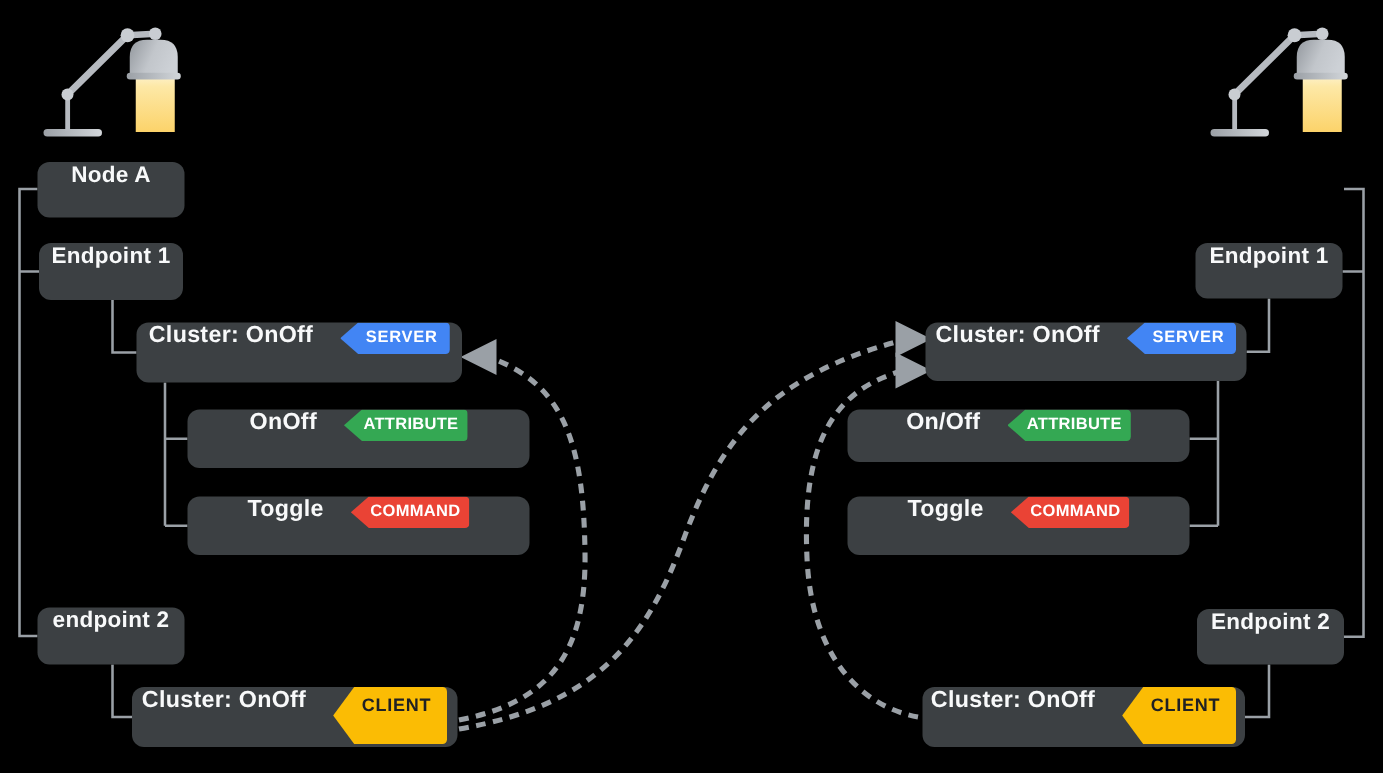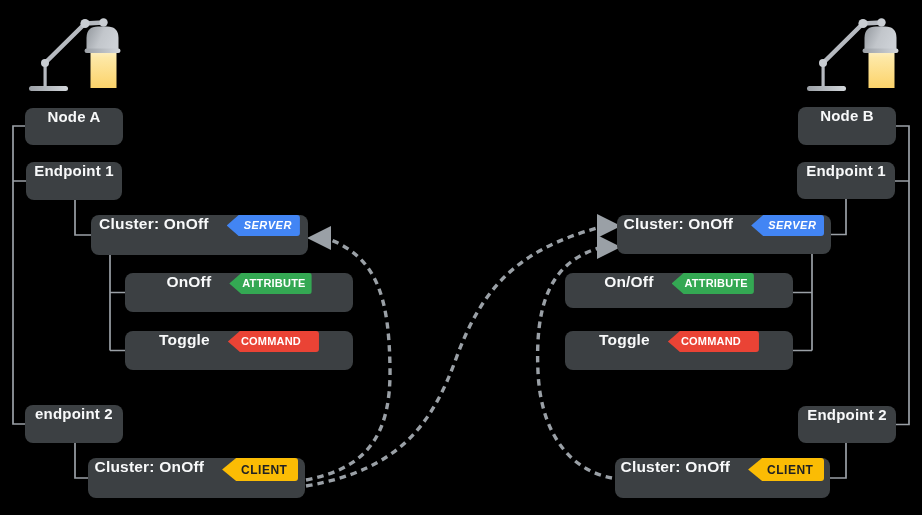--- a/index.html
+++ b/index.html
@@ -15,24 +15,24 @@
   }
   .box .label{white-space:nowrap;}
   .cluster{gap:18px;font-size:15.5px;}
   .row{gap:18px;font-size:15.5px;}
   .badge{
     display:inline-flex;align-items:center;justify-content:center;
     height:21px;padding:0 8px 0 17px;border-radius:3px;
     font-size:11px;font-weight:700;letter-spacing:.5px;line-height:1;
     clip-path:polygon(0 50%,12px 0,100% 0,100% 100%,12px 100%);
   }
-  .badge-server{background:#4285f4;color:#ffffff;font-style:italic;}
+  .badge-server{background:#4285f4;color:#ffffff;}
   .badge-attribute{background:#34a853;color:#ffffff;padding:0 6px 0 13px;letter-spacing:.2px;}
-  .badge-command{background:#ea4335;color:#ffffff;padding:0 18px 0 13px;letter-spacing:.2px;}
-  .badge-client{background:#fbbc04;color:#202124;height:23px;font-size:12px;padding:0 11px 0 19px;clip-path:polygon(0 50%,14px 0,100% 0,100% 100%,14px 100%);}
+  .badge-command{background:#ea4335;color:#ffffff;padding:0 6px 0 13px;letter-spacing:.2px;}
+  .badge-client{background:#fbbc04;color:#202124;height:23px;font-size:12px;padding:0 11px 15px 19px;clip-path:polygon(0 50%,14px 0,100% 0,100% 100%,14px 100%);}
 </style>
 </head>
 <body>
 
 <div class="stage">
 
   <svg class="layer" viewBox="0 0 922 515">
     <defs>
       <linearGradient id="headGrad" x1="0" y1="0" x2="1" y2="0.35">
         <stop offset="0" stop-color="#93989e"></stop>
@@ -103,23 +103,20 @@
 
   <div class="box" style="left:25px;top:405px;width:98px;height:38px">
     <span class="label">endpoint 2</span>
   </div>
 
   <div class="box cluster" style="left:88px;top:458px;width:217px;height:40px">
     <span class="label">Cluster: OnOff</span>
     <span class="badge badge-client">CLIENT</span>
   </div>
 
-  <div class="box" style="left:798px;top:107px;width:98px;height:38px">
-    <span class="label">Node B</span>
-  </div>
 
   <div class="box" style="left:797px;top:162px;width:98px;height:37px">
     <span class="label">Endpoint 1</span>
   </div>
 
   <div class="box cluster" style="left:617px;top:215px;width:214px;height:39px">
     <span class="label">Cluster: OnOff</span>
     <span class="badge badge-server">SERVER</span>
   </div>
 

